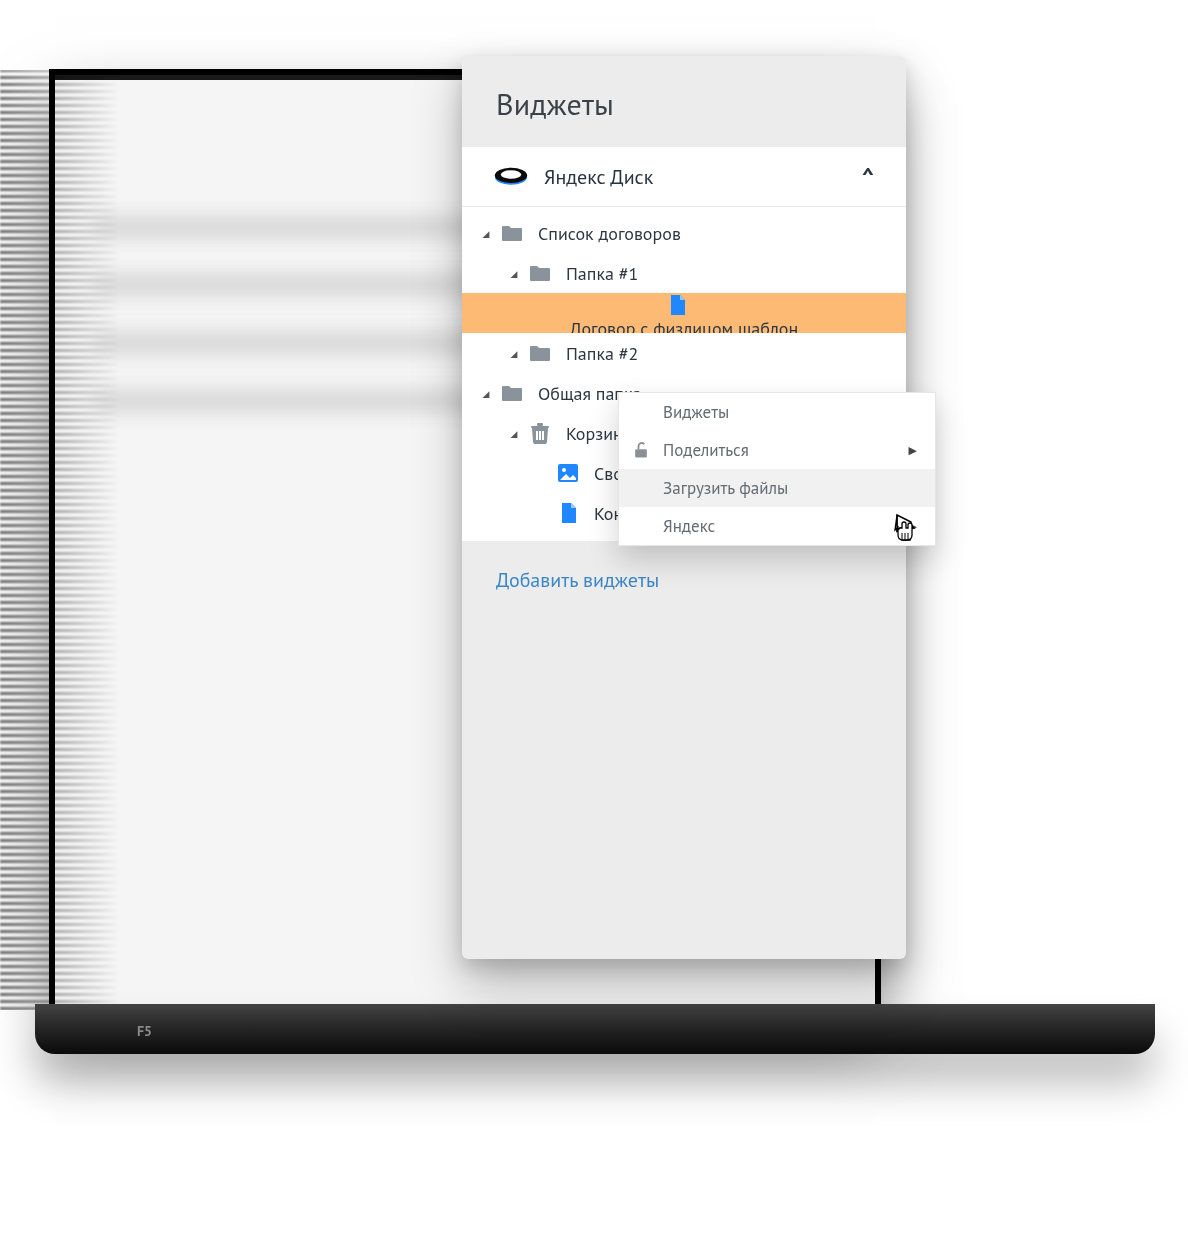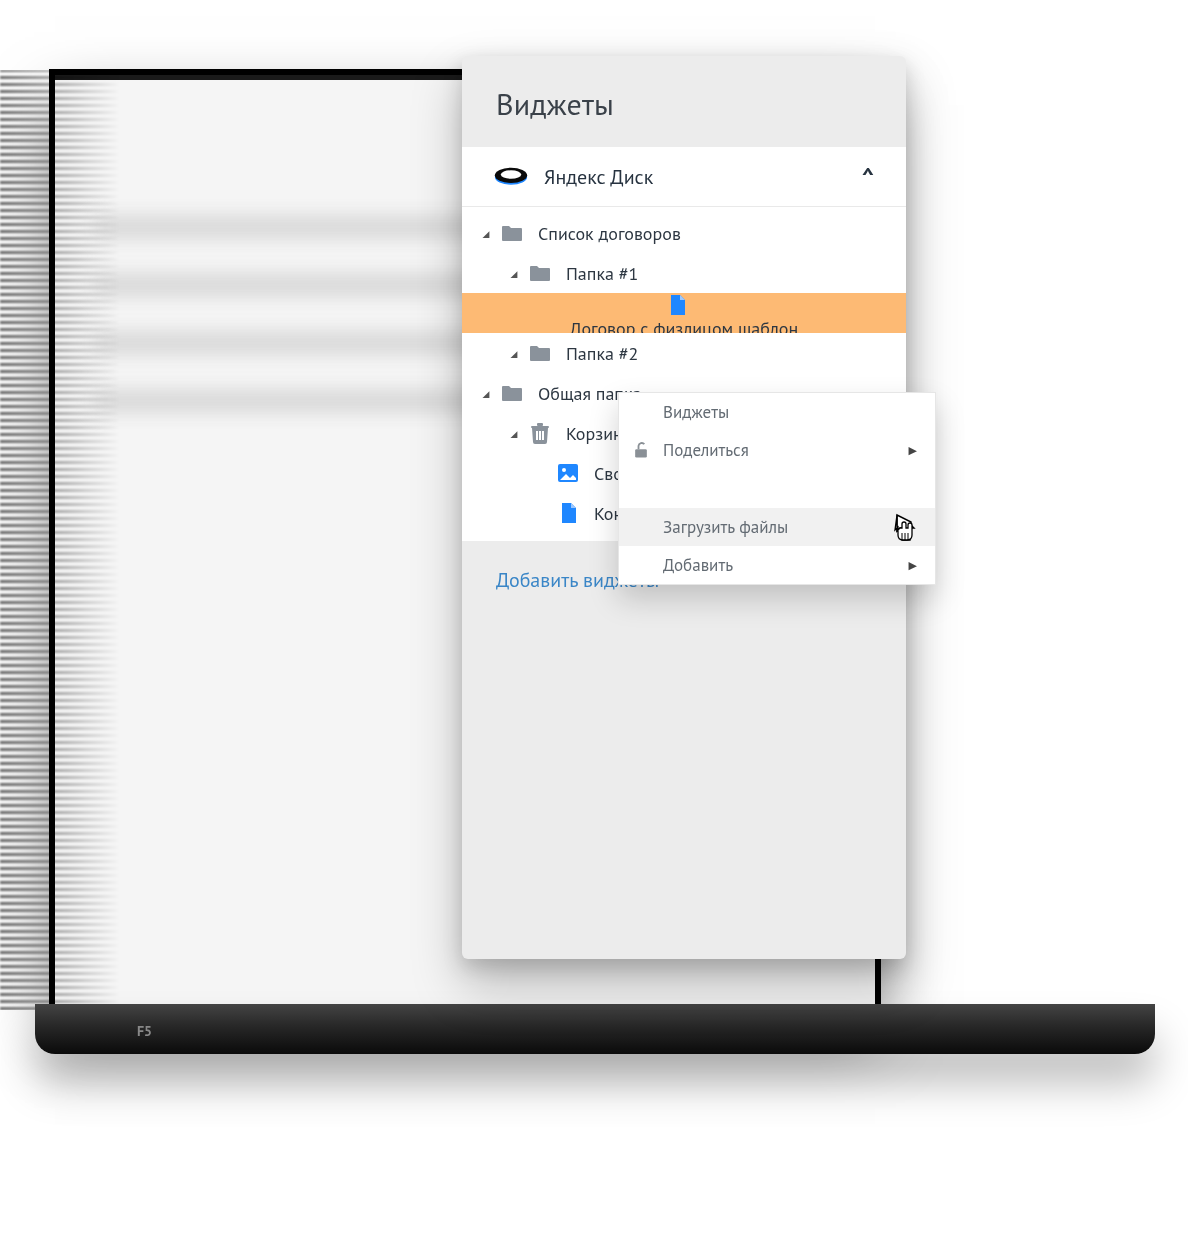--- a/index.html
+++ b/index.html
@@ -139,21 +139,21 @@
     font-size: 17px;
     color: #636b73;
   }
   .ctx-item {
     display: flex;
     align-items: center;
     height: 38px;
     padding: 0 18px 0 44px;
     position: relative;
   }
-  .ctx-item.hover { background: #f1f1f1; margin-top: 39px; }
+  .ctx-item.hover { background: #f1f1f1; }
   .ctx-item .ci-ic {
     position: absolute;
     left: 12px;
     width: 20px; height: 20px;
     color: #8a9096;
   }
   .ctx-item .ci-ic svg { width: 100%; height: 100%; }
   .ctx-item .arrow {
     margin-left: auto;
     font-size: 11px;
@@ -320,21 +320,21 @@
           <path fill="none" stroke="#8a9096" stroke-width="2.2" d="M9 11V7a4 4 0 0 1 7-2"></path>
           <rect x="5" y="11" width="14" height="10" rx="1.5" fill="#8a9096"></rect>
         </svg></span>
       <span>Поделиться</span>
       <span class="arrow">▶</span>
     </div>
     <div class="ctx-item hover">
       <span>Загрузить файлы</span>
     </div>
     <div class="ctx-item">
-      <span>Добавить</span>
+      <span>Яндекс</span>
       <span class="arrow">▶</span>
     </div>
   </div>
 
 <div class="cursor">
   <svg viewBox="0 0 30 36">
     <path d="M9 2 v16 l3-3 h2 v12 h8 v-12 h4 l-3-3 v-3 Z" fill="#fff" stroke="#000" stroke-width="1.4"></path>
     <path d="M9 2 v16 l3-3 2 0 v-4 c0-1 1-2 2-2 s2 1 2 2 v4 h2 v-3 c0-1 1-2 2-2 s2 1 2 2 v10 c0 3-2 5-5 5 h-4 c-3 0-5-2-5-5 v-8 l-3 3 Z" fill="#fff" stroke="#000" stroke-width="1.3"></path>
     <line x1="14" y1="20" x2="14" y2="27" stroke="#000" stroke-width="1"></line>
     <line x1="17" y1="20" x2="17" y2="27" stroke="#000" stroke-width="1"></line>

